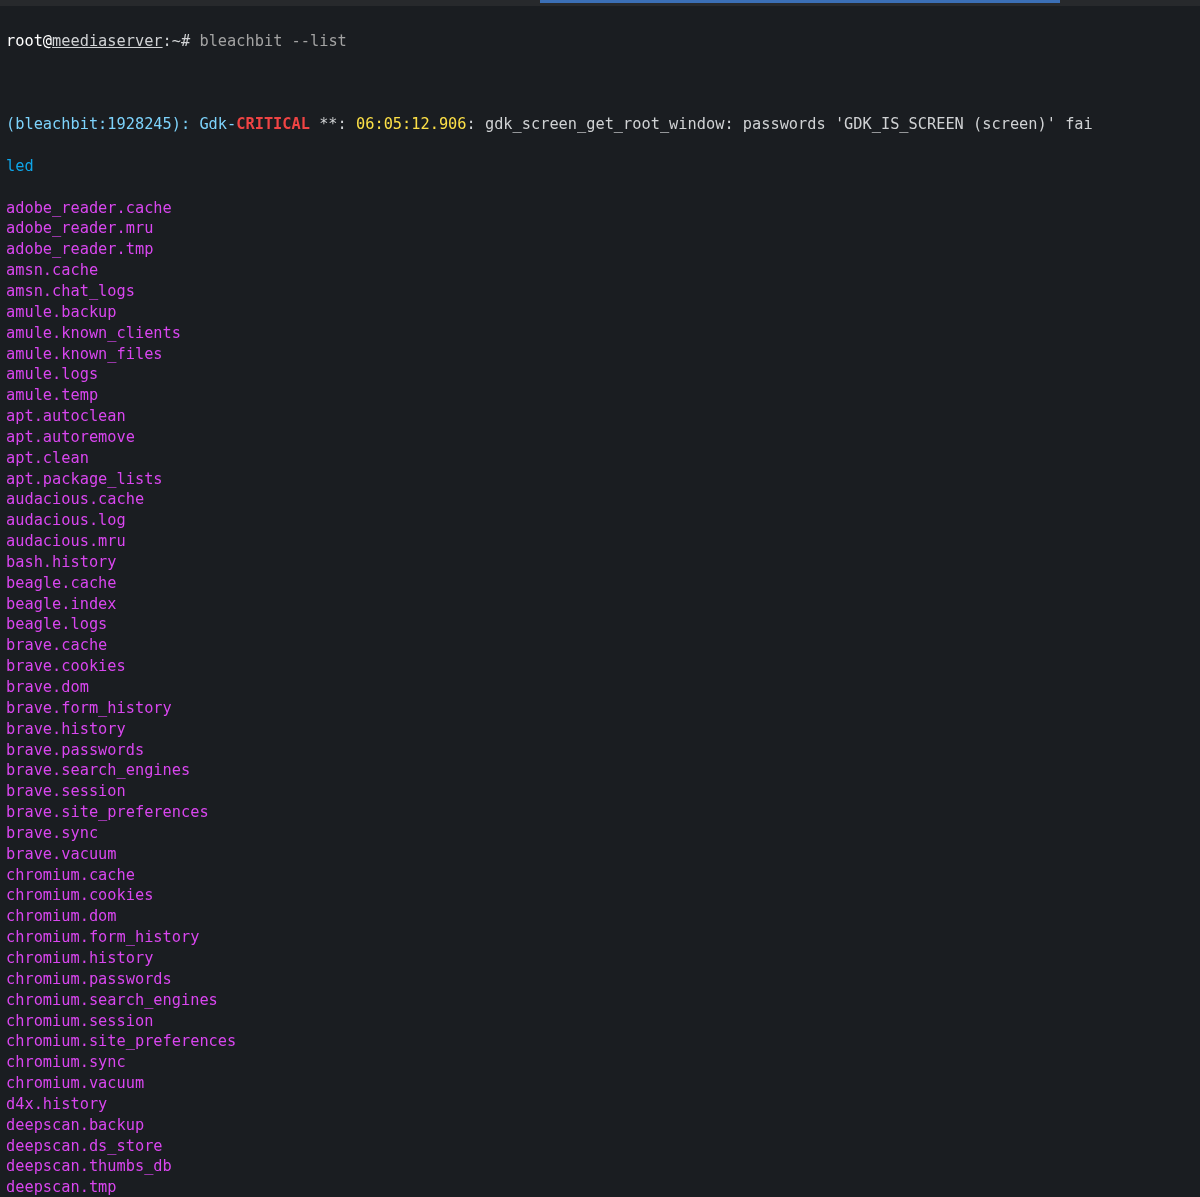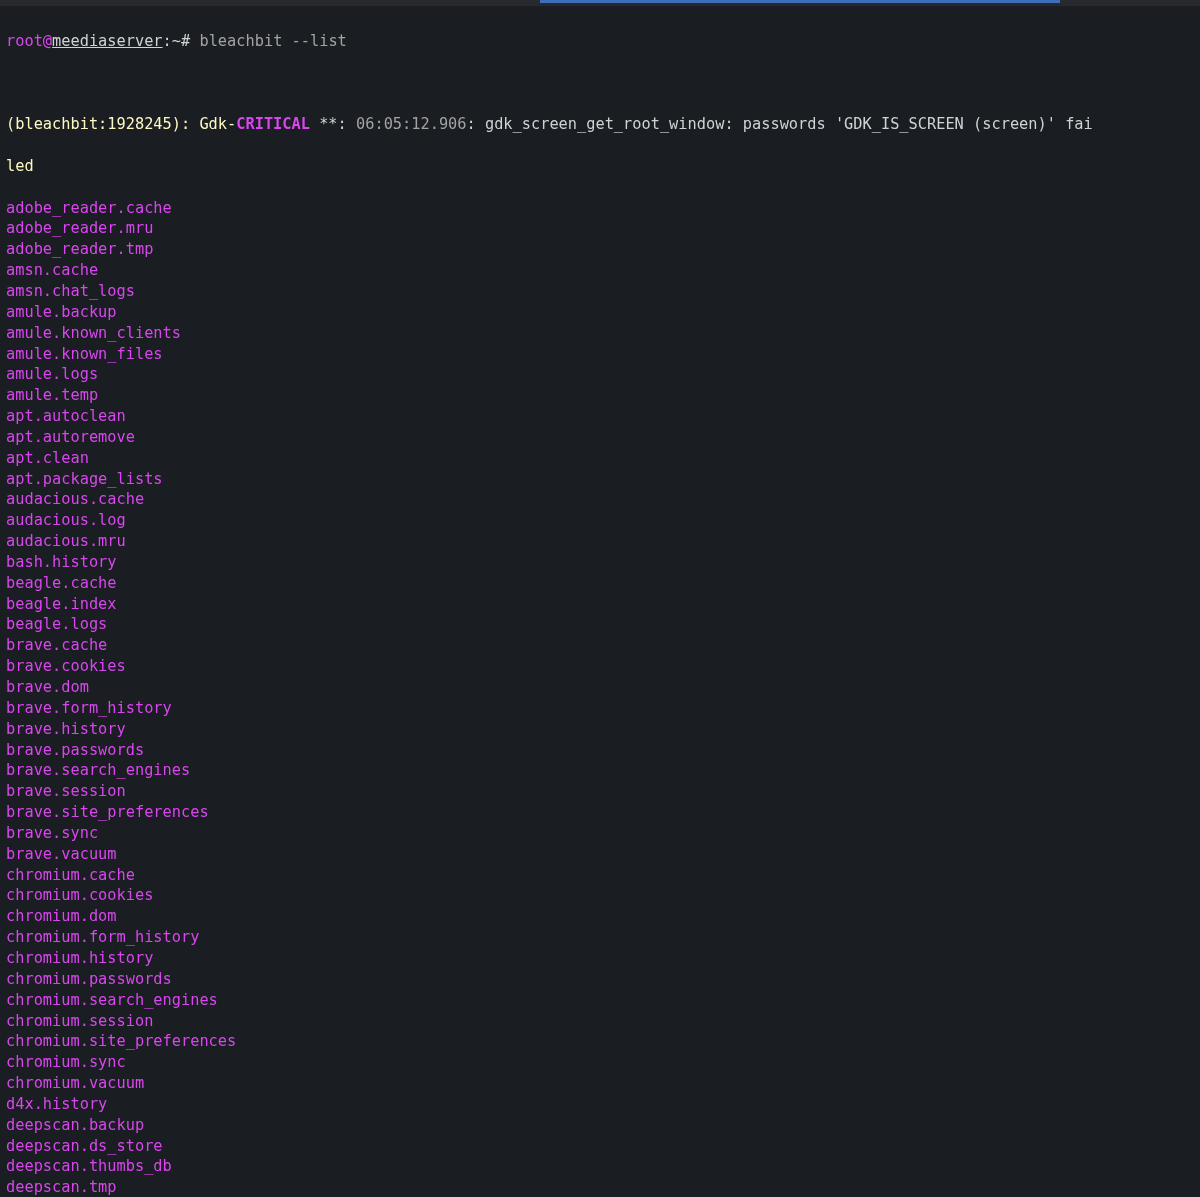--- a/index.html
+++ b/index.html
@@ -26,31 +26,31 @@
   }
   .terminal {
     box-sizing: border-box;
     padding: 4px 6px 0 6px;
     font-family: "DejaVu Sans Mono", "Liberation Mono", Consolas, monospace;
     font-size: 15.3px;
     line-height: 20.85px;
     color: #d0d2d4;
     white-space: pre;
   }
-  .prompt-user   { color: #d946ef; }
+  .prompt-user   { color: #ffffff; }
   .prompt-host   { color: #d0d2d4; text-decoration: underline; }
   .prompt-path   { color: #d0d2d4; }
   .prompt-symbol { color: #d0d2d4; }
   .cmd           { color: #a3a3a3; }
-  .gdk-critical  { color: #d946ef; font-weight: bold; }
-  .gdk-time      { color: #a3a3a3; }
-  .pre-critical  { color: #fef9c3; }
+  .gdk-critical  { color: #ef4444; font-weight: bold; }
+  .gdk-time      { color: #fde047; }
+  .pre-critical  { color: #7dd3fc; }
   .post-critical { color: #d0d2d4; }
   .list-line     { color: #d946ef; }
-  .wrap-line     { color: #fef9c3; }
+  .wrap-line     { color: #0ea5e9; }
   .spacer        { height: 20.85px; }
 </style>
 </head>
 <body>
 
 <div class="titlebar">
   <div class="tab-highlight"></div>
 </div>
 
 <div class="terminal">

